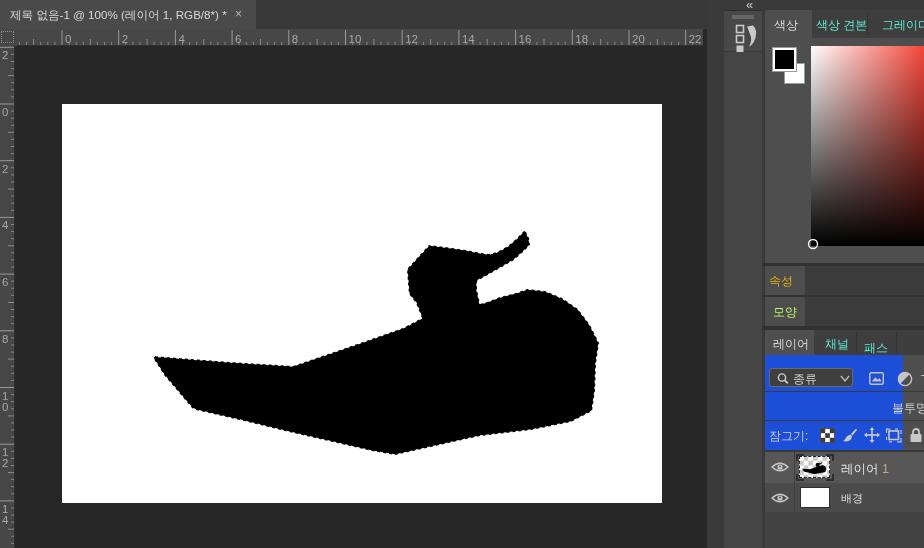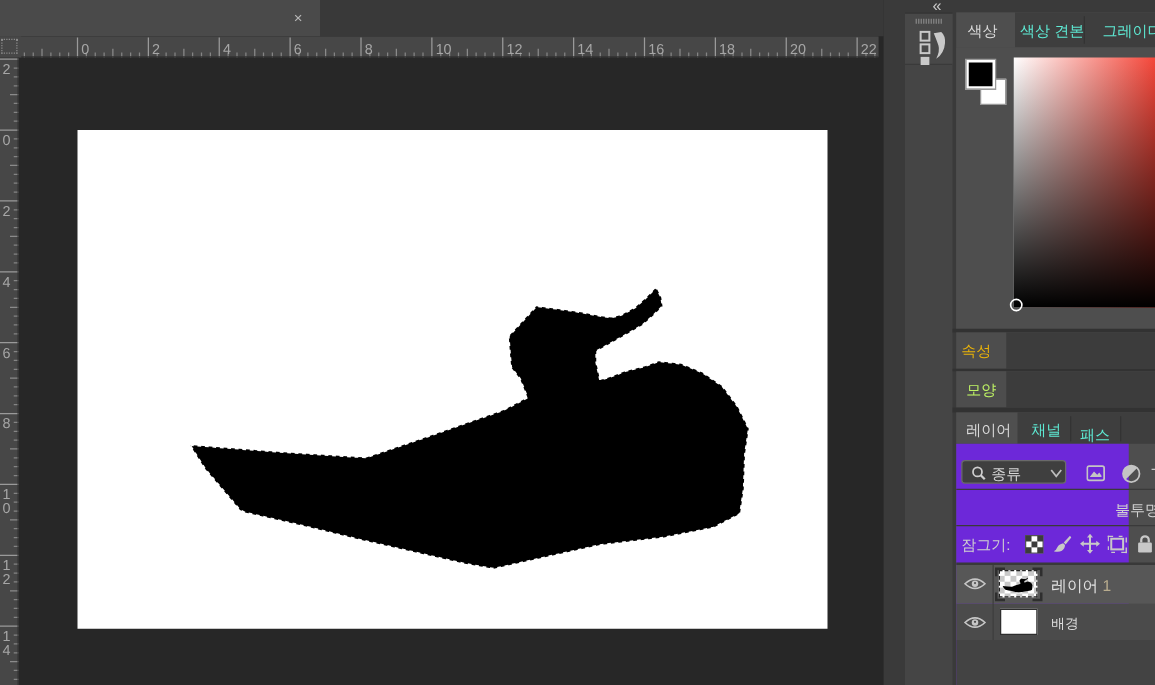--- a/index.html
+++ b/index.html
@@ -7,20 +7,21 @@
 .abs{position:absolute}
 .t{color:#d2d2d2;font-size:12px;white-space:nowrap}
 .dim{color:#5eead4}
 </style></head>
 <body>
 
 <div class="abs" style="left:0;top:0;width:707px;height:548px;background:#272727">
 
   <div class="abs" style="left:0;top:0;width:707px;height:29px;background:#393939"></div>
   <div class="abs" style="left:0;top:0;width:256px;height:29px;background:#4a4a4a">
+     <div class="abs t" style="left:10px;top:8px;font-size:11.6px;color:#d8d8d8">제목 없음-1 @ 100% (레이어 1, RGB/8*) *</div>
      <div class="abs" style="left:235px;top:7px;color:#b9b9b9;font-size:12px">×</div>
   </div>
   <svg width="703" height="17" style="position:absolute;left:0;top:29px">
       <rect width="703" height="17" fill="#474747"></rect>
       <line x1="19.5" y1="13" x2="19.5" y2="17" stroke="#858585" stroke-width="1"></line>
       <line x1="26.6" y1="13" x2="26.6" y2="17" stroke="#858585" stroke-width="1"></line>
       <line x1="33.6" y1="10" x2="33.6" y2="17" stroke="#8a8a8a" stroke-width="1"></line>
       <line x1="40.7" y1="13" x2="40.7" y2="17" stroke="#858585" stroke-width="1"></line>
       <line x1="47.8" y1="13" x2="47.8" y2="17" stroke="#858585" stroke-width="1"></line>
       <line x1="54.9" y1="13" x2="54.9" y2="17" stroke="#858585" stroke-width="1"></line>
@@ -295,21 +296,21 @@
   <div class="abs" style="left:-3px;top:316px;width:162px;height:4px;background:#323232"></div>
 
   <div class="abs" style="left:0;top:320px;width:159px;height:25px;background:#3e3e3e"></div>
   <div class="abs" style="left:0;top:320px;width:49px;height:25px;background:#4f4f4f"></div>
   <div class="abs t" style="left:8px;top:326px;color:#dadada">레이어</div>
   <div class="abs t dim" style="left:60px;top:326px">채널</div>
   <div class="abs" style="left:91px;top:323px;width:1px;height:20px;background:#333"></div>
   <div class="abs t dim" style="left:99px;top:330px">패스</div>
   <div class="abs" style="left:131px;top:323px;width:1px;height:20px;background:#333"></div>
 
-  <div class="abs" style="left:0;top:345px;width:138px;height:193px;background:#6d28d9">
+  <div class="abs" style="left:0;top:345px;width:138px;height:193px;background:#1d4ed8">
 
     <div class="abs" style="left:4px;top:13px;width:84px;height:19px;background:#3f3f3f;border:1px solid #6a6a6a;border-radius:3px">
       <svg class="abs" style="left:6px;top:3px" width="14" height="14">
         <circle cx="6" cy="5.5" r="3.6" fill="none" stroke="#cfcfcf" stroke-width="1.4"></circle>
         <line x1="8.6" y1="8.2" x2="11.8" y2="11.4" stroke="#cfcfcf" stroke-width="1.8"></line>
       </svg>
       <div class="abs t" style="left:23px;top:2px;color:#d5d5d5">종류</div>
       <svg class="abs" style="left:70px;top:6px" width="10" height="8">
           <path d="M1,1 L5,6 L9,1" fill="none" stroke="#bdbdbd" stroke-width="1.4"></path>
         </svg>

